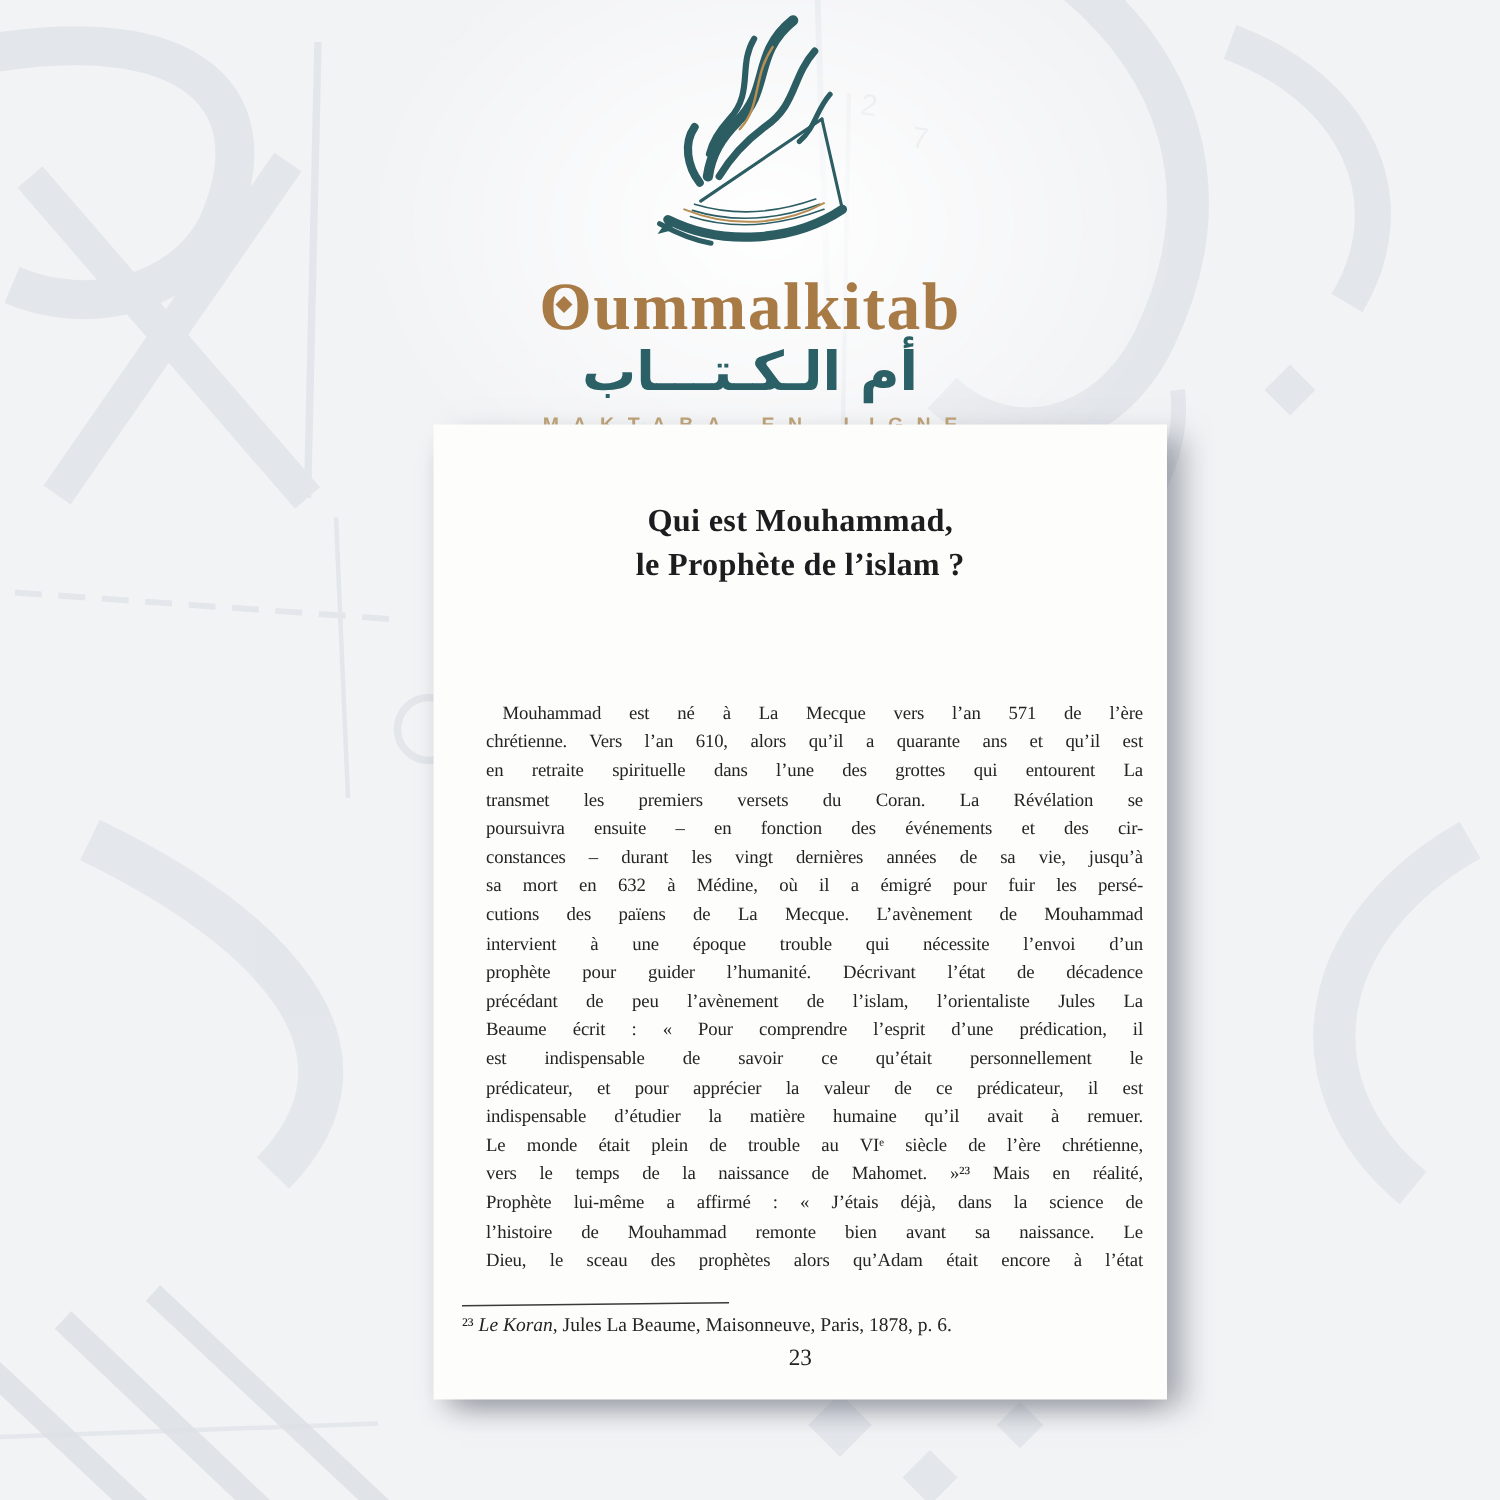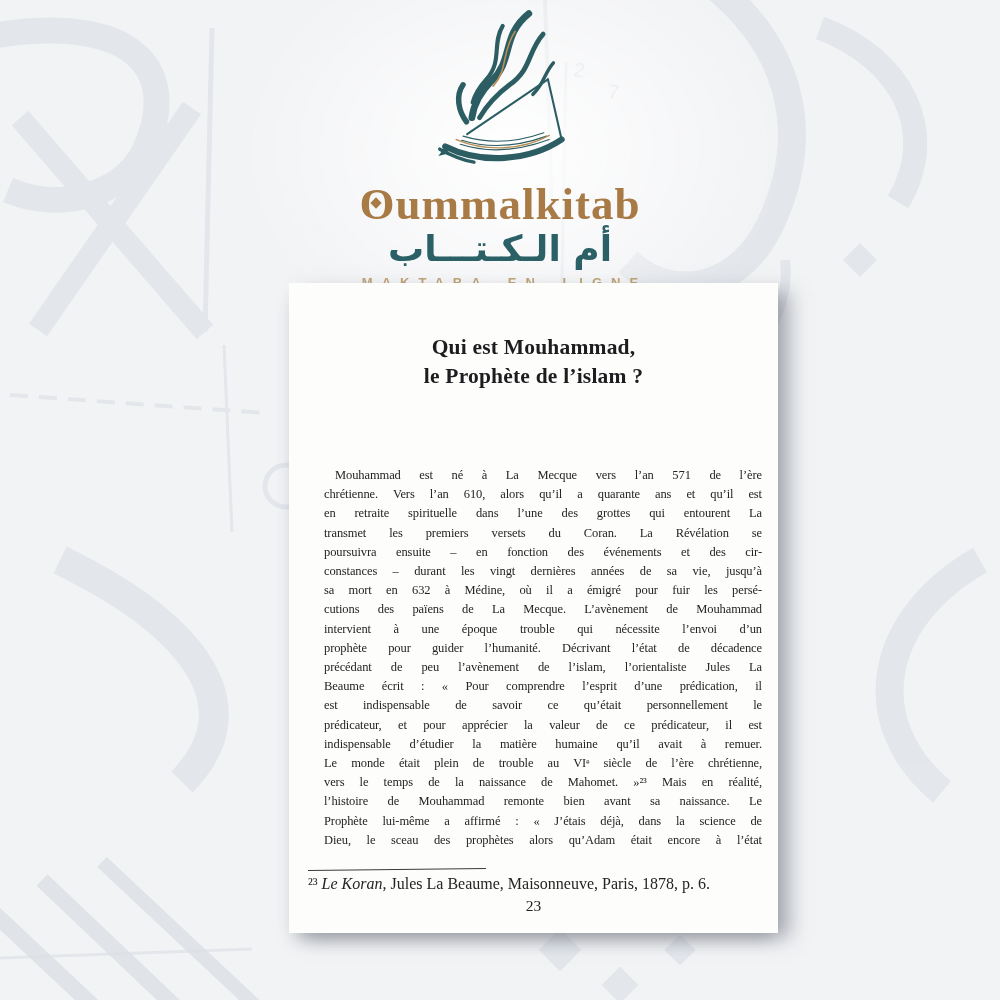--- a/index.html
+++ b/index.html
@@ -48,21 +48,21 @@
   .page-body { margin:75px 16px 0 19px; }
   .bl {
     font-size:12.5px; line-height:19.2px; color:#242424; letter-spacing:-.1px;
     text-align:justify; text-align-last:justify;margin-left:16px;
   }
   .bl.indent { text-indent:11px; }
   .fn-rule {
     position:absolute; left:19px; top:586px; width:178px; height:0;
     border-top:1.3px solid #3a3a3a; transform:rotate(-.6deg);
   }
-  .footnote { position:absolute; left:19px; top:592px; right:16px; font-size:16px; color:#242424; }
+  .footnote { position:absolute; left:19px; top:592px; right:16px; font-size:13px; color:#242424; }
   .fn-work { font-style:italic; }
   .page-number { position:absolute; left:0; top:614px; width:100%; text-align:center; font-size:15.5px; color:#222; }
 </style>
 </head>
 <body>
 
 <div class="canvas">
 
   <svg class="watermark" viewBox="0 0 1000 1000" xmlns="http://www.w3.org/2000/svg">
     <g fill="none" stroke="#e2e5ea" opacity="0.9">
@@ -161,22 +161,22 @@
       <div class="bl">cutions des païens de La Mecque. L’avènement de Mouhammad</div>
       <div class="bl">intervient à une époque trouble qui nécessite l’envoi d’un</div>
       <div class="bl">prophète pour guider l’humanité. Décrivant l’état de décadence</div>
       <div class="bl">précédant de peu l’avènement de l’islam, l’orientaliste Jules La</div>
       <div class="bl">Beaume écrit : « Pour comprendre l’esprit d’une prédication, il</div>
       <div class="bl">est indispensable de savoir ce qu’était personnellement le</div>
       <div class="bl">prédicateur, et pour apprécier la valeur de ce prédicateur, il est</div>
       <div class="bl">indispensable d’étudier la matière humaine qu’il avait à remuer.</div>
       <div class="bl">Le monde était plein de trouble au VIᵉ siècle de l’ère chrétienne,</div>
       <div class="bl">vers le temps de la naissance de Mahomet. »²³ Mais en réalité,</div>
+      <div class="bl">Prophète lui-même a affirmé : « J’étais déjà, dans la science de</div>
       <div class="bl">l’histoire de Mouhammad remonte bien avant sa naissance. Le</div>
-      <div class="bl">Prophète lui-même a affirmé : « J’étais déjà, dans la science de</div>
       <div class="bl">Dieu, le sceau des prophètes alors qu’Adam était encore à l’état</div>
     </div>
 
     <div class="fn-rule"></div>
 
     <div class="footnote"><span>²³ </span><span class="fn-work">Le Koran</span><span>, Jules La Beaume, Maisonneuve, Paris, 1878, p. 6.</span></div>
 
     <div class="page-number">23</div>
   </div>
 

